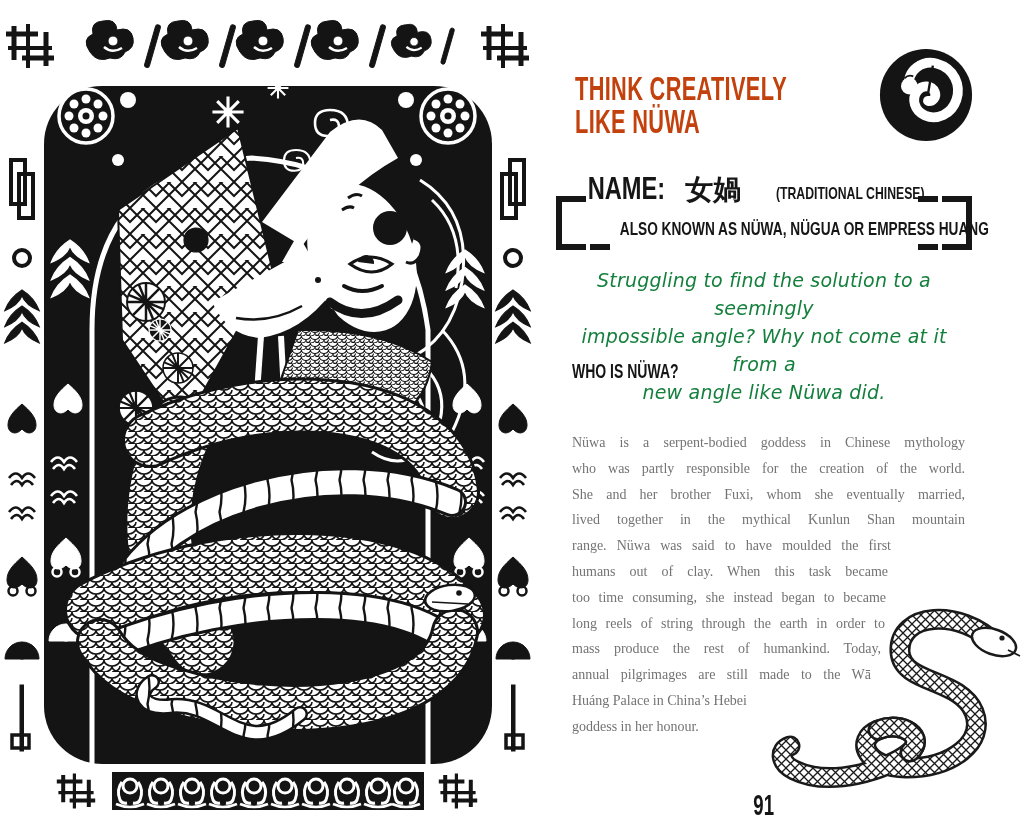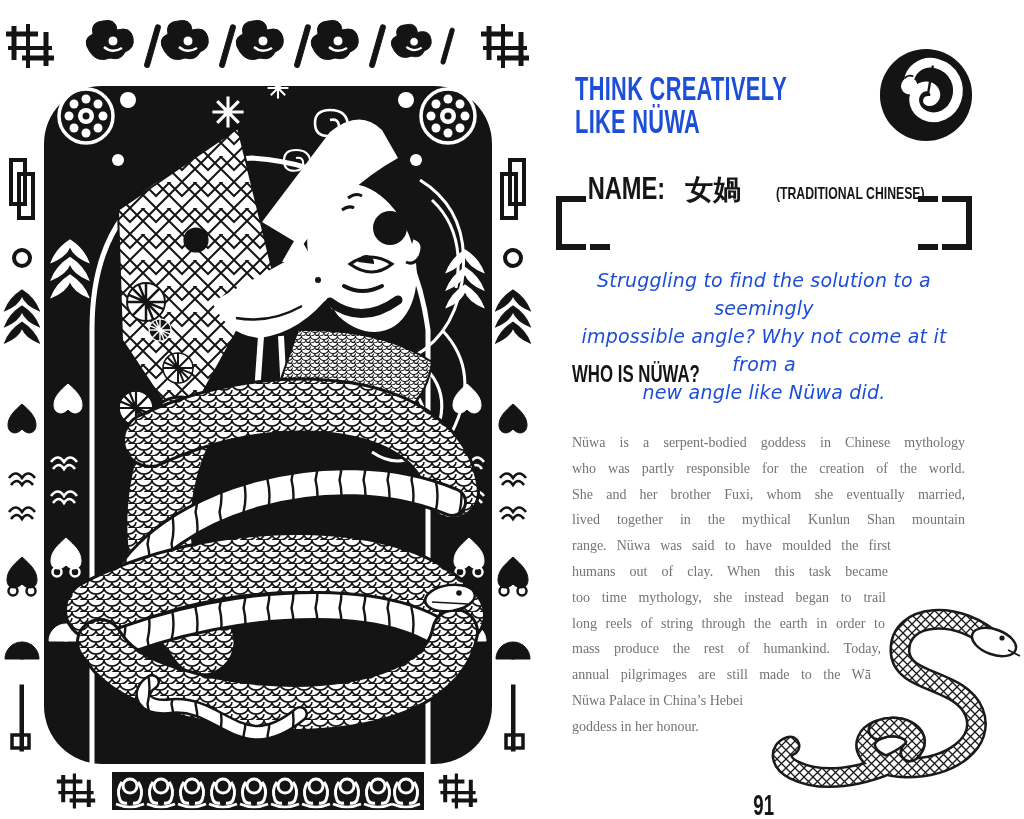--- a/index.html
+++ b/index.html
@@ -10,41 +10,41 @@
   
   .left-page{position:absolute;left:0;top:0;width:535px;height:819px;}
 
   
   .right-page{position:absolute;left:535px;top:0;width:489px;height:819px;}
 
   .cond{display:inline-block;transform:scaleX(.66);transform-origin:0 50%;white-space:nowrap;}
   .condc{display:inline-block;transform:scaleX(.72);transform-origin:50% 50%;white-space:nowrap;}
 
   .title{position:absolute;left:40px;top:72px;font-weight:bold;font-size:33px;line-height:33px;
-         letter-spacing:.5px;color:#1d4ed8;}
+         letter-spacing:.5px;color:#c2410c;}
   .badge{position:absolute;left:342px;top:46px;width:98px;height:98px;}
 
   .name-block{position:absolute;left:13px;top:170px;width:432px;height:84px;text-align:center;}
   .name-row1{position:relative;height:44px;display:flex;justify-content:center;align-items:baseline;gap:6px;}
   .name-label{font-weight:bold;font-size:32px;transform:scaleX(.74);transform-origin:50% 50%;display:inline-block;}
   .name-cn{font-size:28px;font-weight:700;font-family:"DejaVu Sans",sans-serif;}
   .name-note{font-weight:bold;font-size:17px;transform:scaleX(.72);transform-origin:50% 50%;display:inline-block;}
   .name-row2{margin-top:4px;font-weight:bold;font-size:19px;}
   .brk{position:absolute;top:26px;width:24px;height:42px;}
   .brk.l{left:8px;border-left:6px solid #161616;border-top:6px solid #161616;border-bottom:6px solid #161616;}
   .brk.r{right:8px;border-right:6px solid #161616;border-top:6px solid #161616;border-bottom:6px solid #161616;}
   .brk.l::after{content:"";position:absolute;right:-24px;bottom:-6px;width:20px;height:6px;background:#161616;}
   .brk.r::before{content:"";position:absolute;left:-24px;top:-6px;width:20px;height:6px;background:#161616;}
   .brk.r::after{content:"";position:absolute;left:-24px;bottom:-6px;width:20px;height:6px;background:#161616;}
 
   .quote{position:absolute;left:25px;top:266px;width:408px;text-align:center;
          font-family:"DejaVu Sans",sans-serif;font-style:italic;font-size:19px;line-height:28px;
-         color:#1d4ed8;letter-spacing:.2px;}
-
-  .who{position:absolute;left:37px;top:360px;font-weight:bold;font-size:24px;color:#151515;}
+         color:#15803d;letter-spacing:.2px;}
+
+  .who{position:absolute;left:37px;top:360px;font-weight:bold;font-size:20px;color:#151515;}
 
   .body-lines{position:absolute;left:37px;top:430px;width:400px;
               font-family:"Liberation Serif",serif;font-size:14px;color:#737373;}
   .bl{line-height:25.8px;white-space:normal;}
   .bl.j{text-align:justify;text-align-last:justify;}
   .body-lines .bl:nth-child(-n+4){width:393px;}
   .body-lines .bl:nth-child(5){width:319px;}
   .body-lines .bl:nth-child(6){width:316px;}
   .body-lines .bl:nth-child(7){width:314px;}
   .body-lines .bl:nth-child(8){width:313px;}
@@ -346,44 +346,47 @@
     </div>
 
     <div class="name-block">
       <div class="brk l"></div>
       <div class="brk r"></div>
       <div class="name-row1">
         <span class="name-label">NAME:</span>
         <span class="name-cn">女媧</span>
         <span class="name-note">(TRADITIONAL CHINESE)</span>
       </div>
+      <div class="name-row2">
+        <span class="condc">ALSO KNOWN AS NÜWA, NÜGUA OR EMPRESS HUANG</span>
+      </div>
     </div>
 
     <div class="quote">
       <div>Struggling to find the solution to a seemingly</div>
       <div>impossible angle? Why not come at it from a</div>
       <div>new angle like Nüwa did.</div>
     </div>
 
     <div class="who">
       <span class="cond" style="transform:scaleX(.7)">WHO IS NÜWA?</span>
     </div>
 
     <div class="body-lines">
       <div class="bl j">Nüwa is a serpent-bodied goddess in Chinese mythology</div>
       <div class="bl j">who was partly responsible for the creation of the world.</div>
       <div class="bl j">She and her brother Fuxi, whom she eventually married,</div>
       <div class="bl j">lived together in the mythical Kunlun Shan mountain</div>
       <div class="bl j">range. Nüwa was said to have moulded the first</div>
       <div class="bl j">humans out of clay. When this task became</div>
-      <div class="bl j">too time mythology, she instead began to trail</div>
+      <div class="bl j">too time consuming, she instead began to became</div>
       <div class="bl j">long reels of string through the earth in order to</div>
       <div class="bl j">mass produce the rest of humankind. Today,</div>
       <div class="bl j">annual pilgrimages are still made to the Wā</div>
-      <div class="bl">Nüwa Palace in China’s Hebei</div>
+      <div class="bl">Huáng Palace in China’s Hebei</div>
       <div class="bl">goddess in her honour.</div>
     </div>
 
     <div class="snake">
       <svg width="274" height="222" viewBox="0 0 274 222">
         <defs>
           <pattern id="hatch" width="9" height="9" patternUnits="userSpaceOnUse">
             <rect width="9" height="9" fill="#fff"></rect>
             <path d="M0,0 L9,9 M9,0 L0,9" stroke="#1a1a1a" stroke-width="1.3"></path>
           </pattern>

